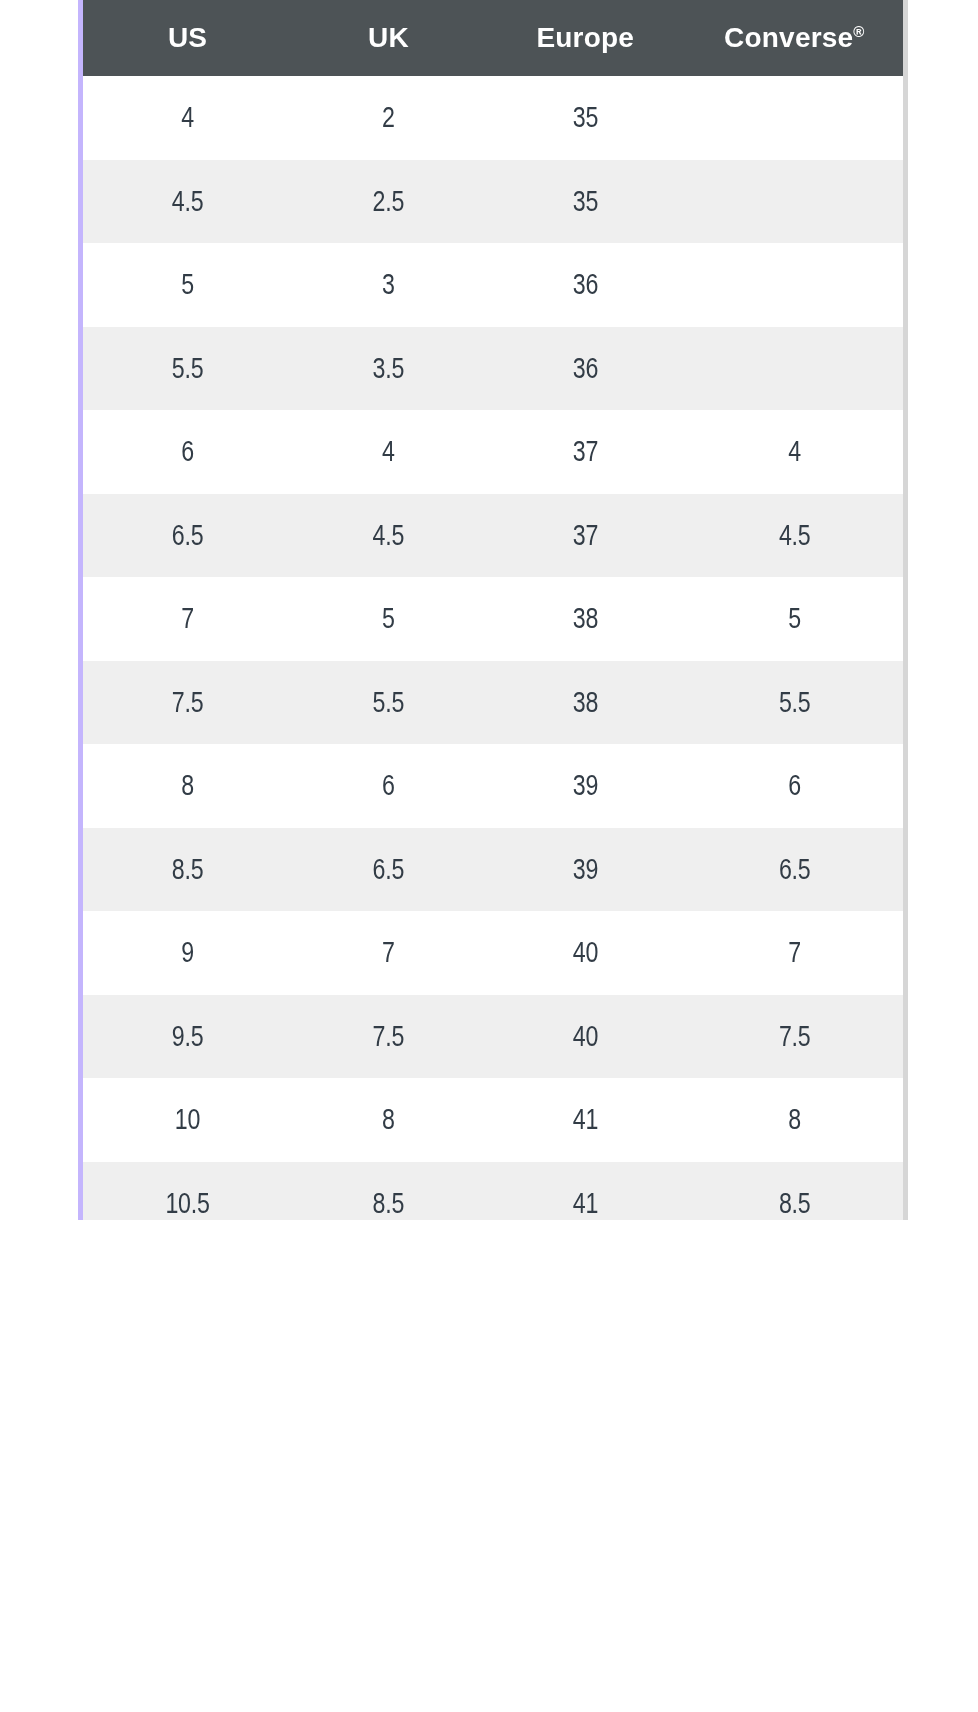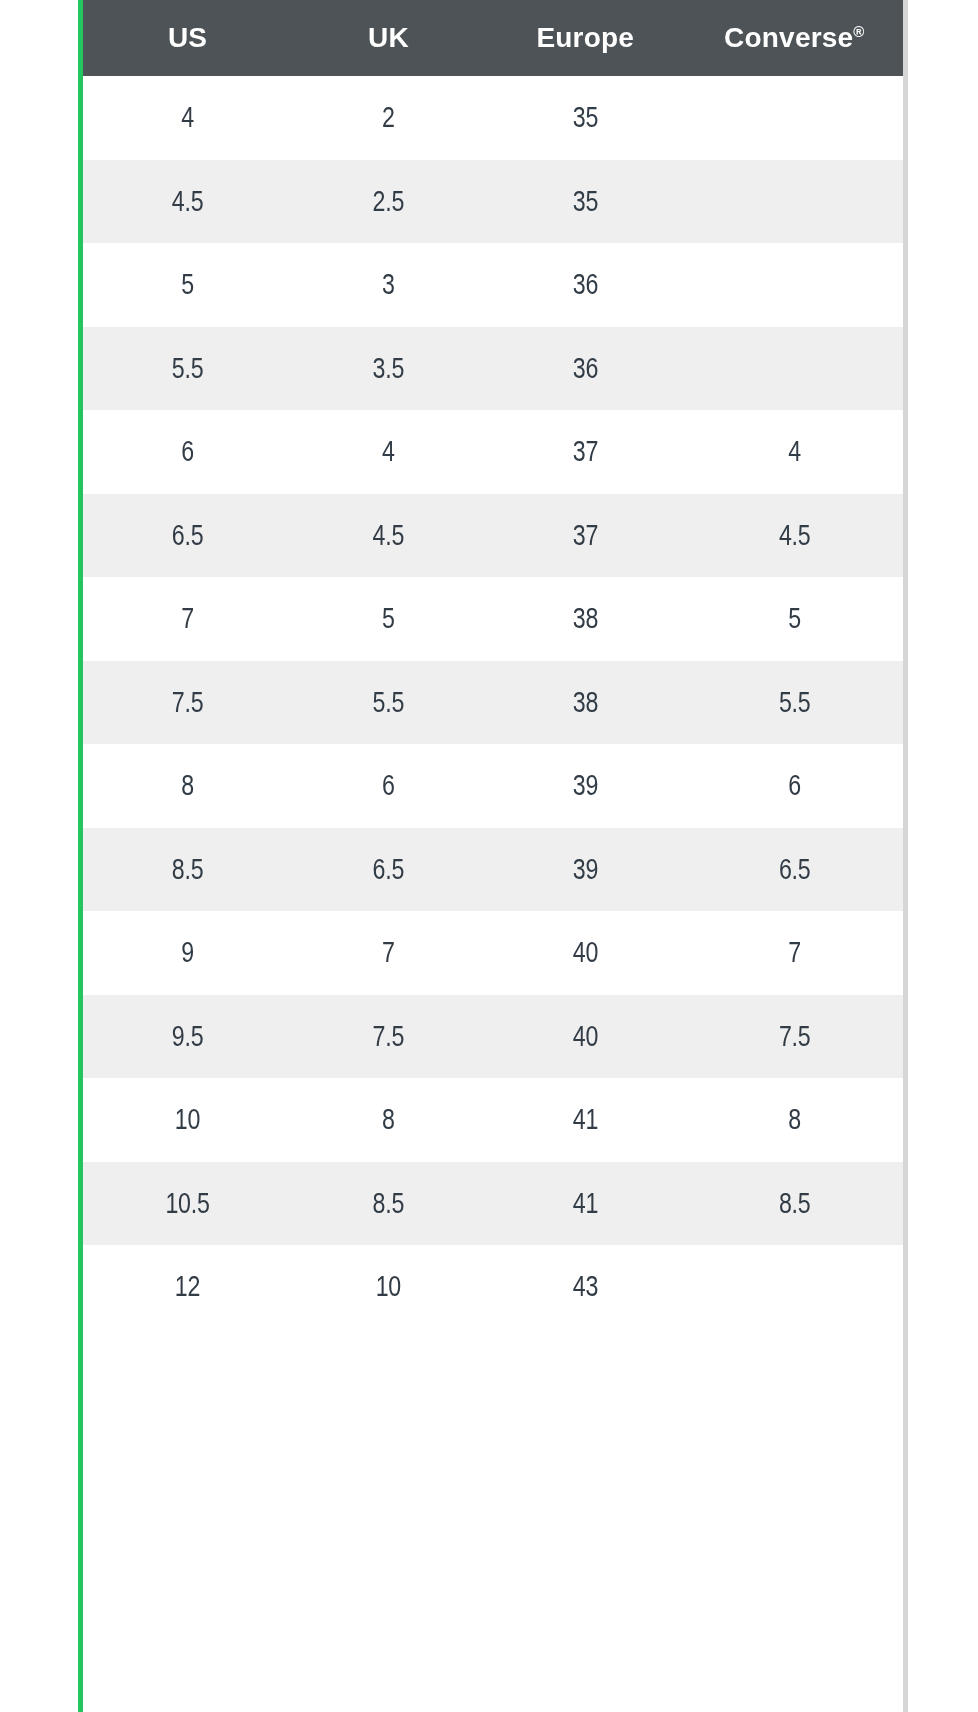--- a/index.html
+++ b/index.html
@@ -22,23 +22,23 @@
     background: #ffffff;
     overflow: hidden;
   }
 
   
   .table-wrap {
     position: absolute;
     left: 78px;
     top: 0;
     width: 830px;
-    height: 1712px;
+    height: 1220px;
     box-sizing: border-box;
-    border-left: 5px solid #22c55e;
+    border-left: 5px solid #c4b5fd;
     border-right: 5px solid #d6d6d6;
     background: #ffffff;
     overflow: hidden;
   }
 
   table.size-table {
     width: 100%;
     border-collapse: collapse;
     table-layout: fixed;
   }

